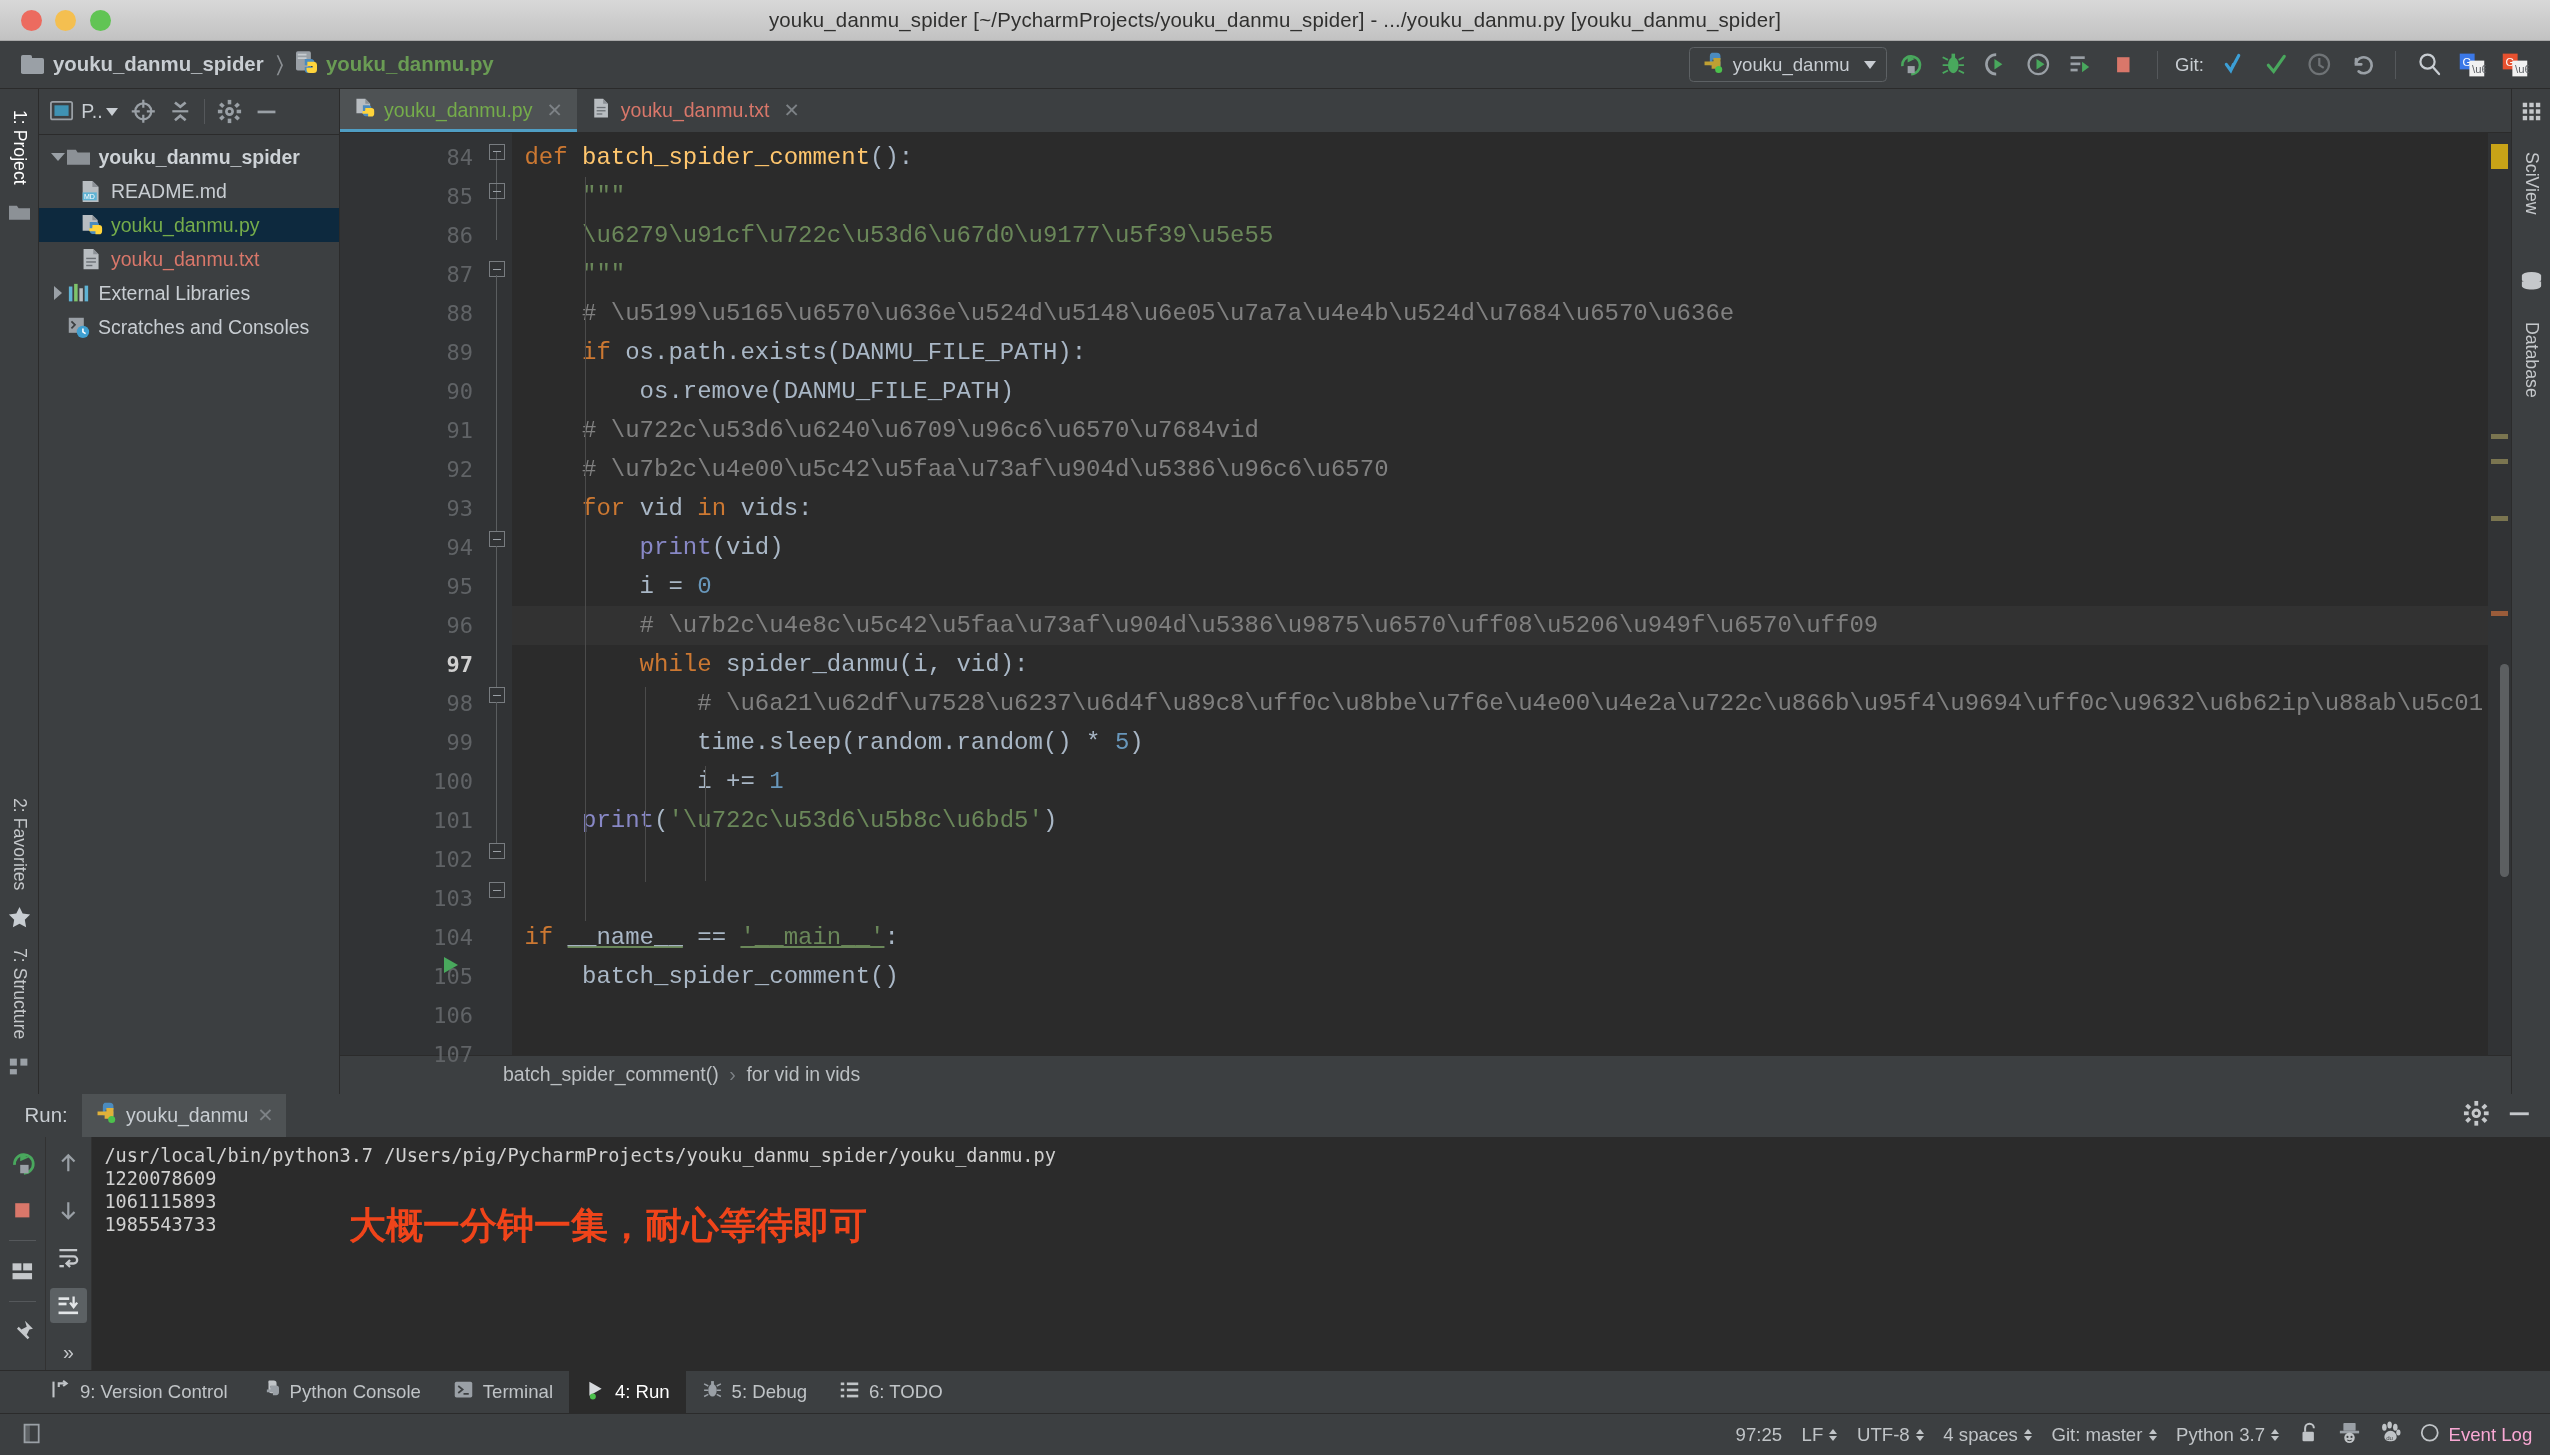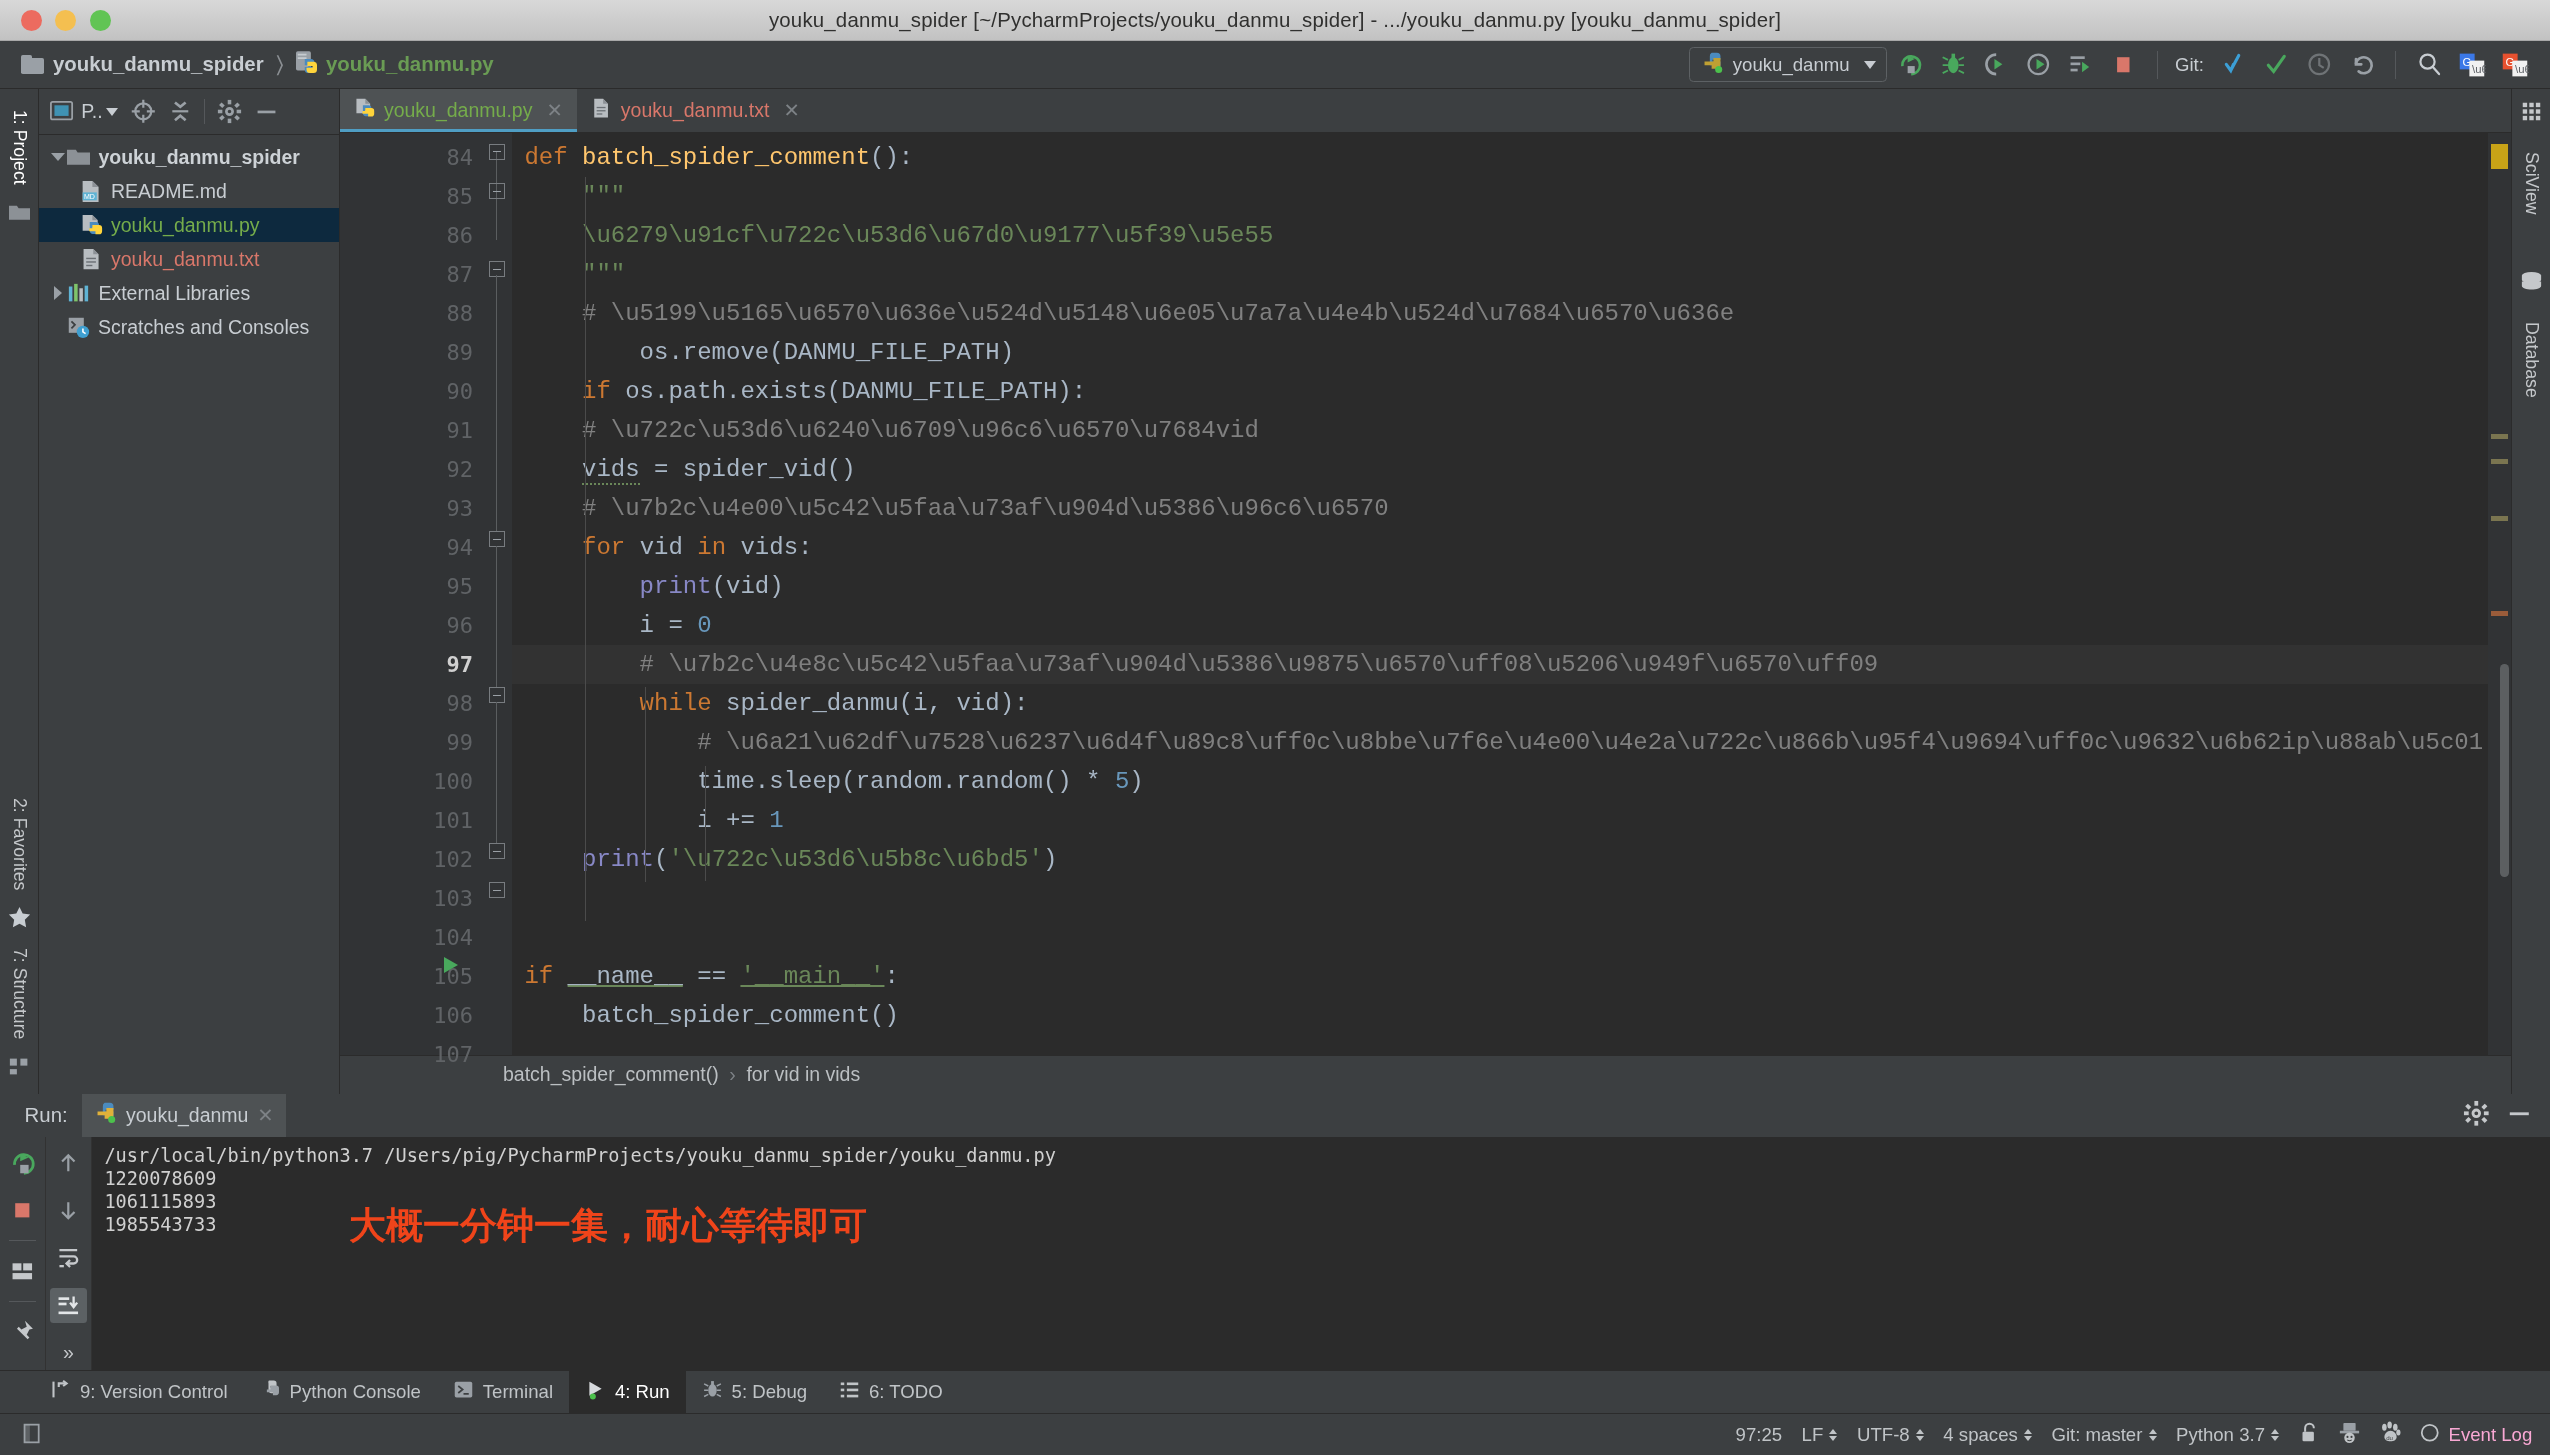--- a/index.html
+++ b/index.html
@@ -650,24 +650,23 @@
         <div class="codecol">
           <div class="indentguide" style="left:73px;top:44px;height:744px;"></div>
           <div class="indentguide" style="left:133px;top:554px;height:195px;"></div>
           <div class="indentguide" style="left:193px;top:633px;height:115px;"></div>
 
           <div class="cline"><span class="kw">def</span> <span class="fn">batch_spider_comment</span><span class="ident">():</span></div>
           <div class="cline">    <span class="str">"""</span></div>
           <div class="cline">    <span class="str">\u6279\u91cf\u722c\u53d6\u67d0\u9177\u5f39\u5e55</span></div>
           <div class="cline">    <span class="str">"""</span></div>
           <div class="cline">    <span class="cmt"># \u5199\u5165\u6570\u636e\u524d\u5148\u6e05\u7a7a\u4e4b\u524d\u7684\u6570\u636e</span></div>
+          <div class="cline">    <span class="kw">if</span> <span class="ident">os.path.exists(DANMU_FILE_PATH):</span></div>
           <div class="cline">        <span class="ident">os.remove(DANMU_FILE_PATH)</span></div>
-          <div class="cline">    <span class="kw">if</span> <span class="ident">os.path.exists(DANMU_FILE_PATH):</span></div>
           <div class="cline">    <span class="cmt"># \u722c\u53d6\u6240\u6709\u96c6\u6570\u7684vid</span></div>
-          <div class="cline">    <span class="ident squig">vids</span><span class="ident"> = spider_vid()</span></div>
           <div class="cline">    <span class="cmt"># \u7b2c\u4e00\u5c42\u5faa\u73af\u904d\u5386\u96c6\u6570</span></div>
           <div class="cline">    <span class="kw">for</span> <span class="ident">vid</span> <span class="kw">in</span> <span class="ident">vids:</span></div>
           <div class="cline">        <span class="builtin">print</span><span class="ident">(vid)</span></div>
           <div class="cline">        <span class="ident">i = </span><span class="num">0</span></div>
           <div class="cline current">        <span class="cmt"># \u7b2c\u4e8c\u5c42\u5faa\u73af\u904d\u5386\u9875\u6570\uff08\u5206\u949f\u6570\uff09</span></div>
           <div class="cline">        <span class="kw">while</span> <span class="ident">spider_danmu(i, vid):</span></div>
           <div class="cline">            <span class="cmt"># \u6a21\u62df\u7528\u6237\u6d4f\u89c8\uff0c\u8bbe\u7f6e\u4e00\u4e2a\u722c\u866b\u95f4\u9694\uff0c\u9632\u6b62ip\u88ab\u5c01</span></div>
           <div class="cline">            <span class="ident">time.sleep(random.random() * </span><span class="num">5</span><span class="ident">)</span></div>
           <div class="cline">            <span class="ident">i += </span><span class="num">1</span></div>
           <div class="cline">    <span class="builtin">print</span><span class="ident">(</span><span class="str">'\u722c\u53d6\u5b8c\u6bd5'</span><span class="ident">)</span></div>

